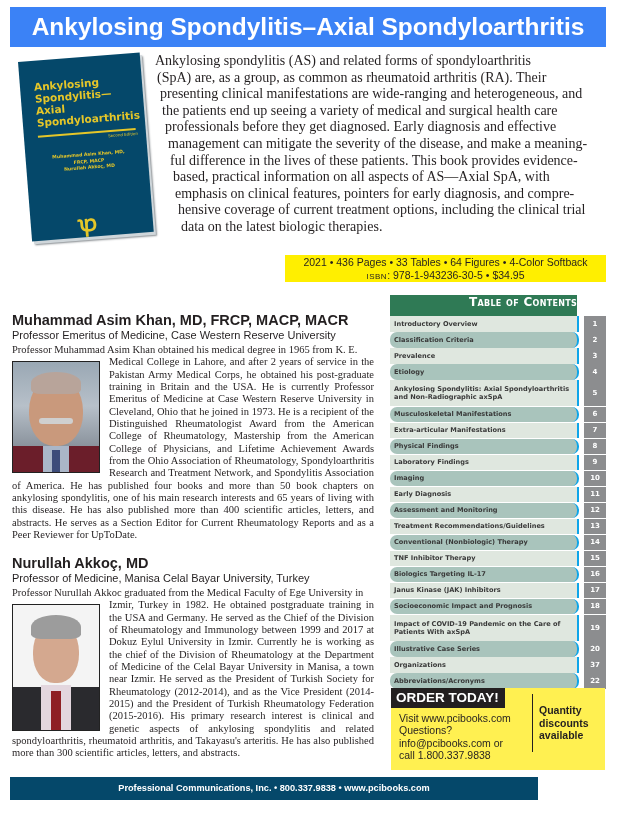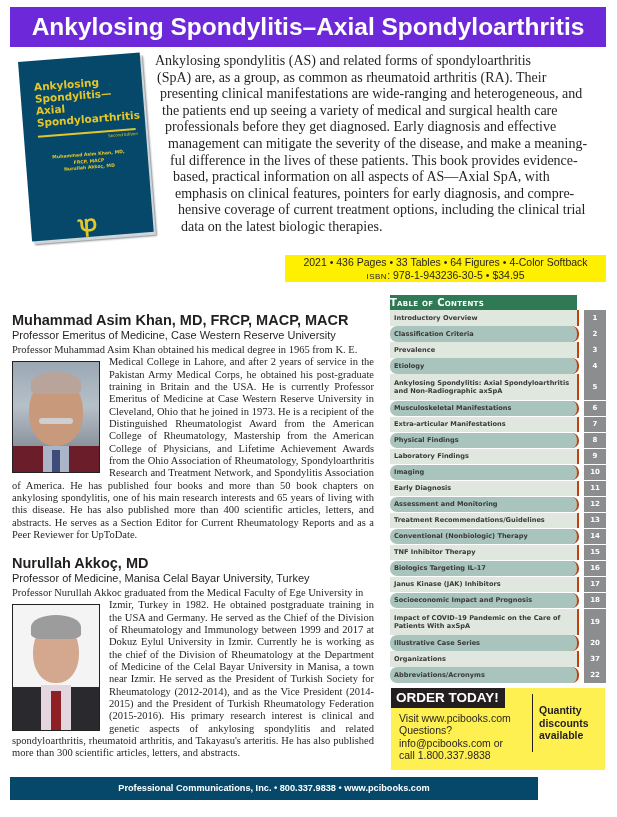--- a/index.html
+++ b/index.html
@@ -1,17 +1,17 @@
 <!DOCTYPE html>
 <html><head>
 <meta charset="utf-8">
 <style>
   html, body { margin:0; padding:0; background:#ffffff; }
   body { width:617px; height:817px; position:relative; overflow:hidden; font-family:"Liberation Serif", serif; color:#231f20; }
-  .hdr { position:absolute; left:10px; top:7px; width:596px; height:40px; background:#6d28d9; color:#fff; display:flex; align-items:center; justify-content:center; }
+  .hdr { position:absolute; left:10px; top:7px; width:596px; height:40px; background:#3b82f6; color:#fff; display:flex; align-items:center; justify-content:center; }
   .hdr h1 { margin:0; font-family:"Liberation Sans", sans-serif; font-weight:bold; font-size:24.5px; letter-spacing:0; }
   .cover { position:absolute; left:18px; top:62px; width:122px; height:180px; background:#05486a; transform:rotate(-4.5deg); transform-origin:left top; box-shadow:2px 3px 0 #cfd6da, 3px 4px 2px #8a8f93; }
   .cover .ct { position:absolute; left:14px; top:20px; color:#e5c629; font-family:"DejaVu Sans", sans-serif; font-weight:bold; font-size:10.5px; line-height:12px; }
   .cover .rule { position:absolute; left:14px; top:75px; width:98px; height:1.5px; background:#e5c629; }
   .cover .ed { position:absolute; right:8px; top:78px; color:#e5c629; font-family:"DejaVu Sans", sans-serif; font-size:4px; }
   .cover .au { position:absolute; left:14px; width:98px; top:95px; text-align:center; color:#e5c629; font-family:"DejaVu Sans", sans-serif; font-size:4.6px; line-height:6.5px; font-weight:bold; }
   .cover .logo { position:absolute; left:47px; top:150px; color:#e5c629; font-family:"DejaVu Serif", serif; font-weight:bold; font-size:22px; }
   .intro { position:absolute; left:155px; top:53px; width:455px; font-size:14px; line-height:16.6px; }
   .intro span { display:block; white-space:nowrap; }
   .specs { position:absolute; left:285px; top:255px; width:321px; height:27px; background:#ffef00; text-align:center; font-family:"Liberation Sans", sans-serif; font-size:10.5px; line-height:12.5px; padding-top:1px; box-sizing:border-box; }
@@ -19,24 +19,24 @@
   .auth { position:absolute; left:12px; width:362px; }
   .auth h2 { margin:0; font-family:"Liberation Sans", sans-serif; font-size:14.5px; font-weight:bold; line-height:16px; }
   .auth h3 { margin:0; font-family:"Liberation Sans", sans-serif; font-size:11px; font-weight:normal; line-height:14px; }
   .bio { font-size:10.5px; line-height:12.35px; text-align:justify; margin-top:2px; }
   .bio .first { display:block; }
   .photo { float:left; width:86px; margin:5px 9px 2px 0; border:1px solid #222; position:relative; overflow:hidden; }
   .photo1 { height:110px; background:linear-gradient(180deg,#9aa8b4 0%, #b7c0c9 40%, #6e7680 100%); }
   .photo2 { height:125px; background:#f4f4f4; }
   .face { position:absolute; border-radius:50% 50% 46% 46%; }
   .toc { position:absolute; left:390px; top:295px; width:224px; }
-  .toc-head { width:187px; height:15px; background:#2f7a55; color:#fff; text-align:left; font-family:"DejaVu Sans", sans-serif; font-weight:bold; font-size:10px; line-height:15px; letter-spacing:0.3px; }
+  .toc-head { width:187px; height:21px; background:#2f7a55; color:#fff; text-align:right; font-family:"DejaVu Sans", sans-serif; font-weight:bold; font-size:12px; line-height:15px; letter-spacing:0.3px; }
   .toc-row { display:flex; height:15.5px; margin-bottom:0.5px; }
   .toc-row.tall { height:26px; }
-  .toc-label { width:183px; padding-left:4px; font-family:"DejaVu Sans", sans-serif; font-weight:bold; font-size:6.6px; color:#3a3a3a; display:flex; align-items:center; line-height:8px; border-right:2px solid #c2410c; }
+  .toc-label { width:183px; padding-left:4px; font-family:"DejaVu Sans", sans-serif; font-weight:bold; font-size:6.6px; color:#3a3a3a; display:flex; align-items:center; line-height:8px; border-right:2px solid #0ea5e9; }
   .toc-row.odd .toc-label { background:#dfe7df; }
   .toc-row.even .toc-label { background:#a9c4bc;border-radius:7px; }
   .toc-num { margin-left:5px; width:22px; background:#8c8d8f; color:#fff; font-family:"DejaVu Sans", sans-serif; font-weight:bold; font-size:7px; display:flex; align-items:center; justify-content:center; }
   .order { position:absolute; left:391px; top:688px; width:214px; height:82px; background:#fff051; }
   .order-tag { position:absolute; left:0; top:0; width:114px; height:20px; background:#231f20; color:#fff; font-family:"Liberation Sans", sans-serif; font-weight:bold; font-size:13.5px; line-height:20px; padding-left:5px; box-sizing:border-box; }
   .order-text { position:absolute; left:8px; top:24px; font-family:"Liberation Sans", sans-serif; font-size:10.5px; line-height:12.3px; color:#231f20; }
   .order-div { position:absolute; left:141px; top:6px; width:1px; height:58px; background:#231f20; }
   .order-qty { position:absolute; left:148px; top:16px; font-family:"Liberation Sans", sans-serif; font-weight:bold; font-size:10.5px; line-height:12.5px; }
   .footer { position:absolute; left:10px; top:777px; width:528px; height:23px; background:#05486a; color:#fff; text-align:center; font-family:"Liberation Sans", sans-serif; font-size:9.2px; line-height:23px; font-weight:bold; }
 </style>

